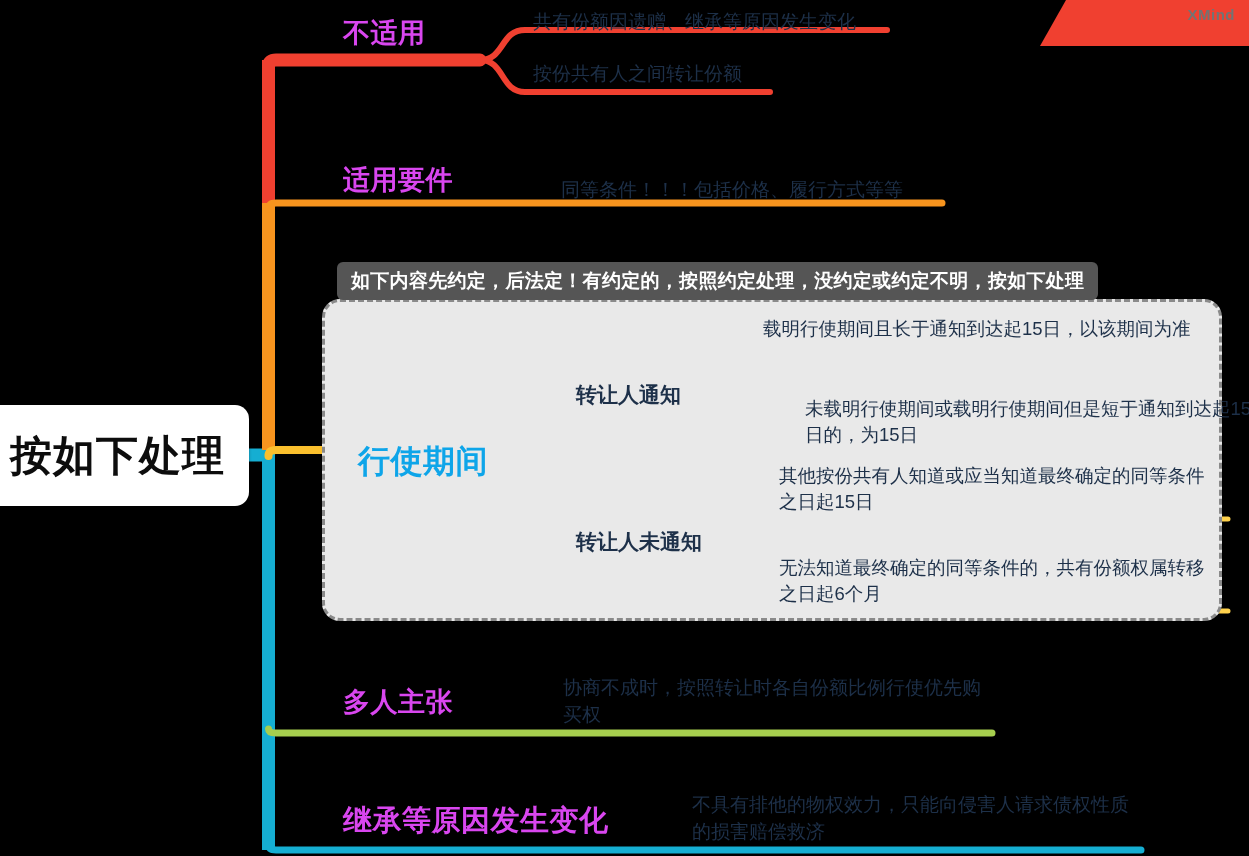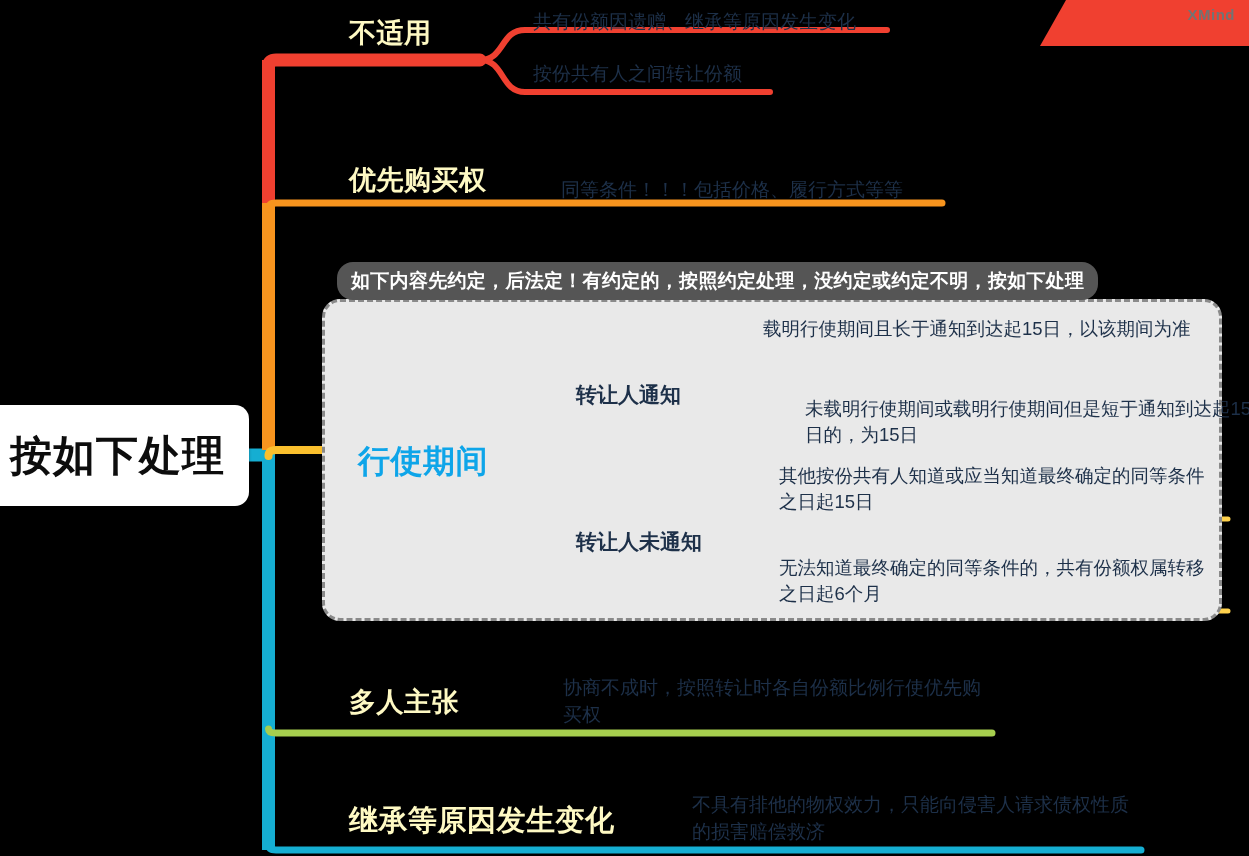--- a/index.html
+++ b/index.html
@@ -19,22 +19,22 @@
     box-shadow:0 1px 3px rgba(0,0,0,.35);
     z-index:6;
   }
   .root-node span{
     font-size:42px;font-weight:bold;color:#0d0d0d;letter-spacing:1px;
     font-family:"Liberation Sans","DejaVu Sans",sans-serif;
   }
 
   
   .branch-title{
-    position:absolute;z-index:5;color:#fef9c3;font-weight:bold;
-    font-size:27px;white-space:nowrap;letter-spacing:.5px;margin-left:6px;
+    position:absolute;z-index:5;color:#d946ef;font-weight:bold;
+    font-size:27px;white-space:nowrap;letter-spacing:.5px;
   }
   .branch-title.big{font-size:29px;}
 
   
   .leaf{
     position:absolute;z-index:5;color:#1d3049;font-size:19px;
     line-height:27px;font-weight:500;
   }
   .leaf .txt{display:block;}
 
@@ -51,21 +51,21 @@
   }
 
   
   .summary-box{
     position:absolute;left:322px;top:299px;width:900px;height:322px;
     background:#e9e9e9;border:3px dashed #8a8a8a;border-radius:18px;
     z-index:1;box-sizing:border-box;
   }
   .summary-label{
     position:absolute;left:337px;top:262px;height:38px;
-    background:#555555;border-radius:16px;
+    background:#555555;border-radius:6px;
     display:flex;align-items:center;padding:0 14px;
     z-index:4;
   }
   .summary-label span{
     color:#ffffff;font-size:19px;font-weight:bold;white-space:nowrap;letter-spacing:.3px;
   }
 
   
   .xmind-badge{
     position:absolute;right:0;top:0;width:209px;height:46px;z-index:8;
@@ -125,21 +125,21 @@
   <div class="branch-title" style="left:343px;top:15px;">不适用</div>
 
   <div class="leaf" style="left:533px;top:60px;width:240px;">
     <span class="txt">按份共有人之间转让份额</span>
   </div>
 
   <div class="leaf" style="left:533px;top:8px;width:360px;">
     <span class="txt">共有份额因遗赠、继承等原因发生变化</span>
   </div>
 
-  <div class="branch-title" style="left:343px;top:162px;">优先购买权</div>
+  <div class="branch-title" style="left:343px;top:162px;">适用要件</div>
 
   <div class="leaf" style="left:561px;top:176px;width:380px;">
     <span class="txt">同等条件！！！包括价格、履行方式等等</span>
   </div>
 
   <div class="summary-box"></div>
 
   <div class="summary-label">
     <span>如下内容先约定，后法定！有约定的，按照约定处理，没约定或约定不明，按如下处理</span>
   </div>

